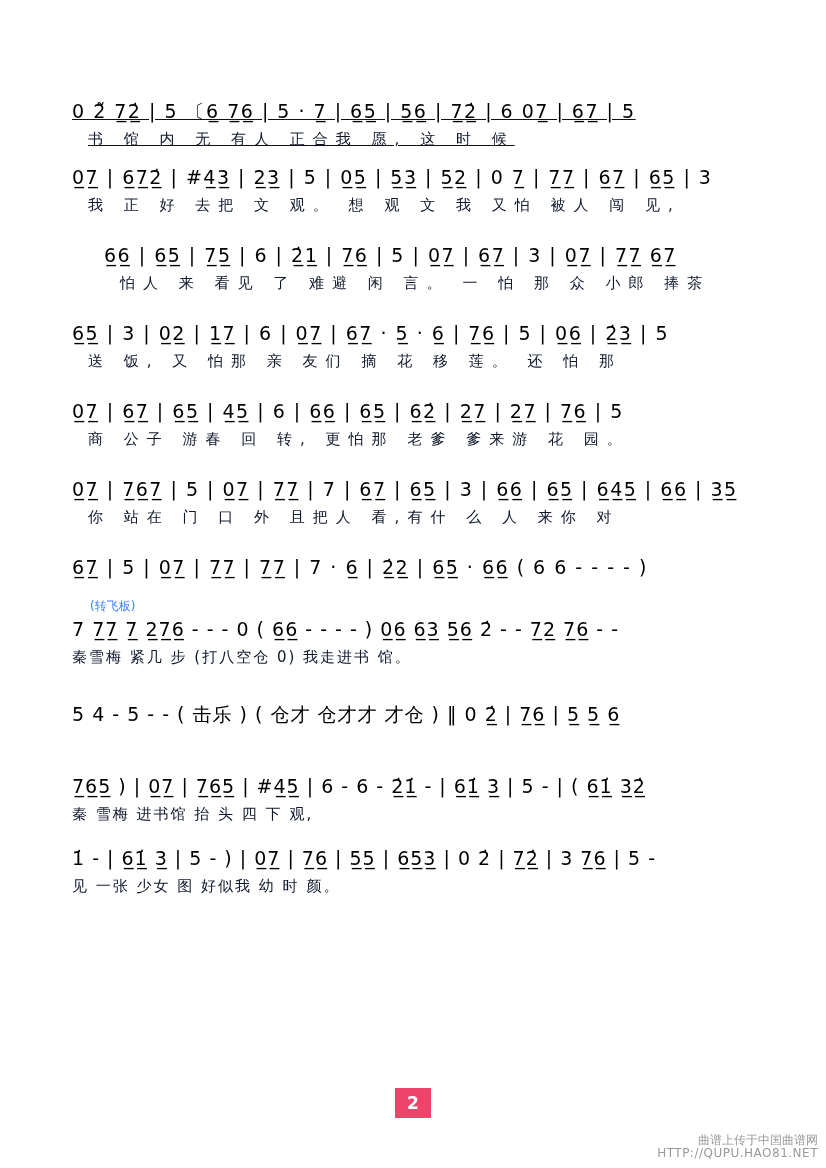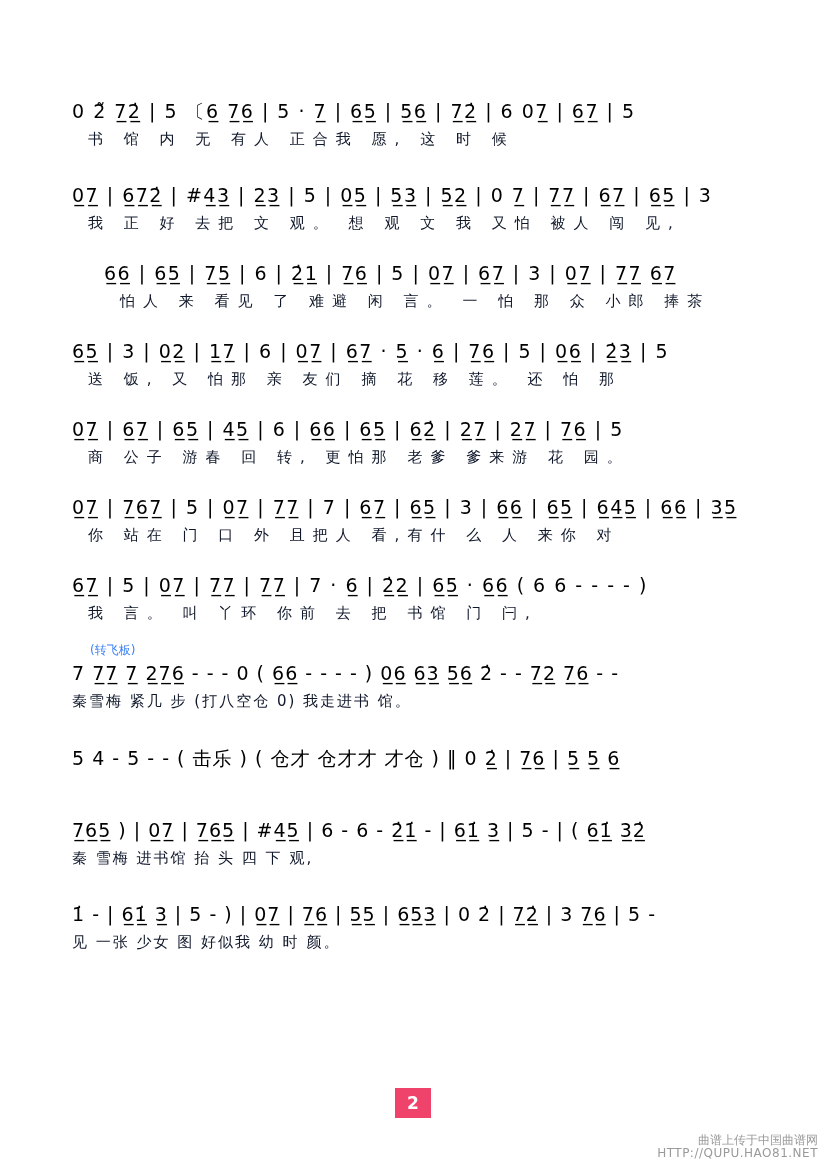--- a/index.html
+++ b/index.html
@@ -60,30 +60,30 @@
   }
   .sys-1 .numline, .sys-2 .numline, .sys-3 .numline,
   .sys-4 .numline, .sys-5 .numline, .sys-6 .numline, .sys-7 .numline {
     letter-spacing: 1.5px;
   }
   .sys-1 .lyricline, .sys-2 .lyricline, .sys-3 .lyricline,
   .sys-4 .lyricline, .sys-5 .lyricline, .sys-6 .lyricline, .sys-7 .lyricline {
     letter-spacing: 8px;
     padding-left: 16px;
   }
-  .sys-1 { margin-bottom: 28px; }
+  .sys-1 { margin-bottom: 10px; text-decoration: underline; }
   .sys-2 { margin-bottom: 22px; }
   .sys-3 { margin-bottom: 22px; margin-left: 32px; }
   .sys-4 { margin-bottom: 22px; }
   .sys-5 { margin-bottom: 22px; }
   .sys-6 { margin-bottom: 22px; }
   .sys-7 { margin-bottom: 16px; }
   .sys-8 { margin-bottom: 16px; }
   .sys-9 { margin-bottom: 16px; margin-top: 29px; }
-  .sys-10 { margin-bottom: 28px; }
+  .sys-10 { margin-bottom: 16px; }
   .sys-11 { margin-bottom: 10px; }
   .sys-8 .lyricline, .sys-9 .lyricline,
   .sys-10 .lyricline, .sys-11 .lyricline {
     letter-spacing: 2px;
   }
   .sys-8 .numline, .sys-9 .numline,
   .sys-10 .numline, .sys-11 .numline {
     letter-spacing: 1px;
   }
   .page-number {
@@ -146,21 +146,20 @@
       <div class="lyricline">商 公子 游春 回  转, 更怕那   老爹 爹来游 花  园。</div>
     </div>
 
     <div class="system sys-6">
       <div class="numline">0̲7̲ | 7̲6̲7̲ | 5 | 0̲7̲ | 7̲7̲ | 7 | 6̲7̲ | 6̲5̲ | 3 | 6̲6̲ | 6̲5̲ | 6̲4̲5̲ | 6̲6̲ | 3̲5̲</div>
       <div class="lyricline">你 站在 门 口 外 且把人   看,有什 么 人  来你 对</div>
     </div>
 
     <div class="system sys-7">
       <div class="numline">6̲7̲ | 5 | 0̲7̲ | 7̲7̲ | 7̲7̲ | 7 · 6̲ | 2̲̇2̲ | 6̲5̲ · 6̲6̲ ( 6 6 - - - - )</div>
-      <div class="lyricline">我 言。 叫 丫环 你前 去 把 书馆 门  闩,</div>
     </div>
 
     <div class="system sys-8">
       <div class="marker">(转飞板)</div>
       <div class="numline">7 7̲7̲ 7̲ 2̲7̲6̲ - - -  0 ( 6̲6̲ - - - - ) 0̲6̲ 6̲3̲ 5̲6̲ 2̇ - - 7̲2̲ 7̲6̲ - -</div>
       <div class="lyricline">秦雪梅 紧几  步       (打八空仓 0)        我走进书 馆。</div>
     </div>
 
     <div class="system sys-9">
       <div class="numline">5 4 - 5 - -  ( 击乐 )  ( 仓才 仓才才 才仓 ) ‖ 0 2̲̇ | 7̲6̲ | 5̲ 5̲ 6̲</div>

